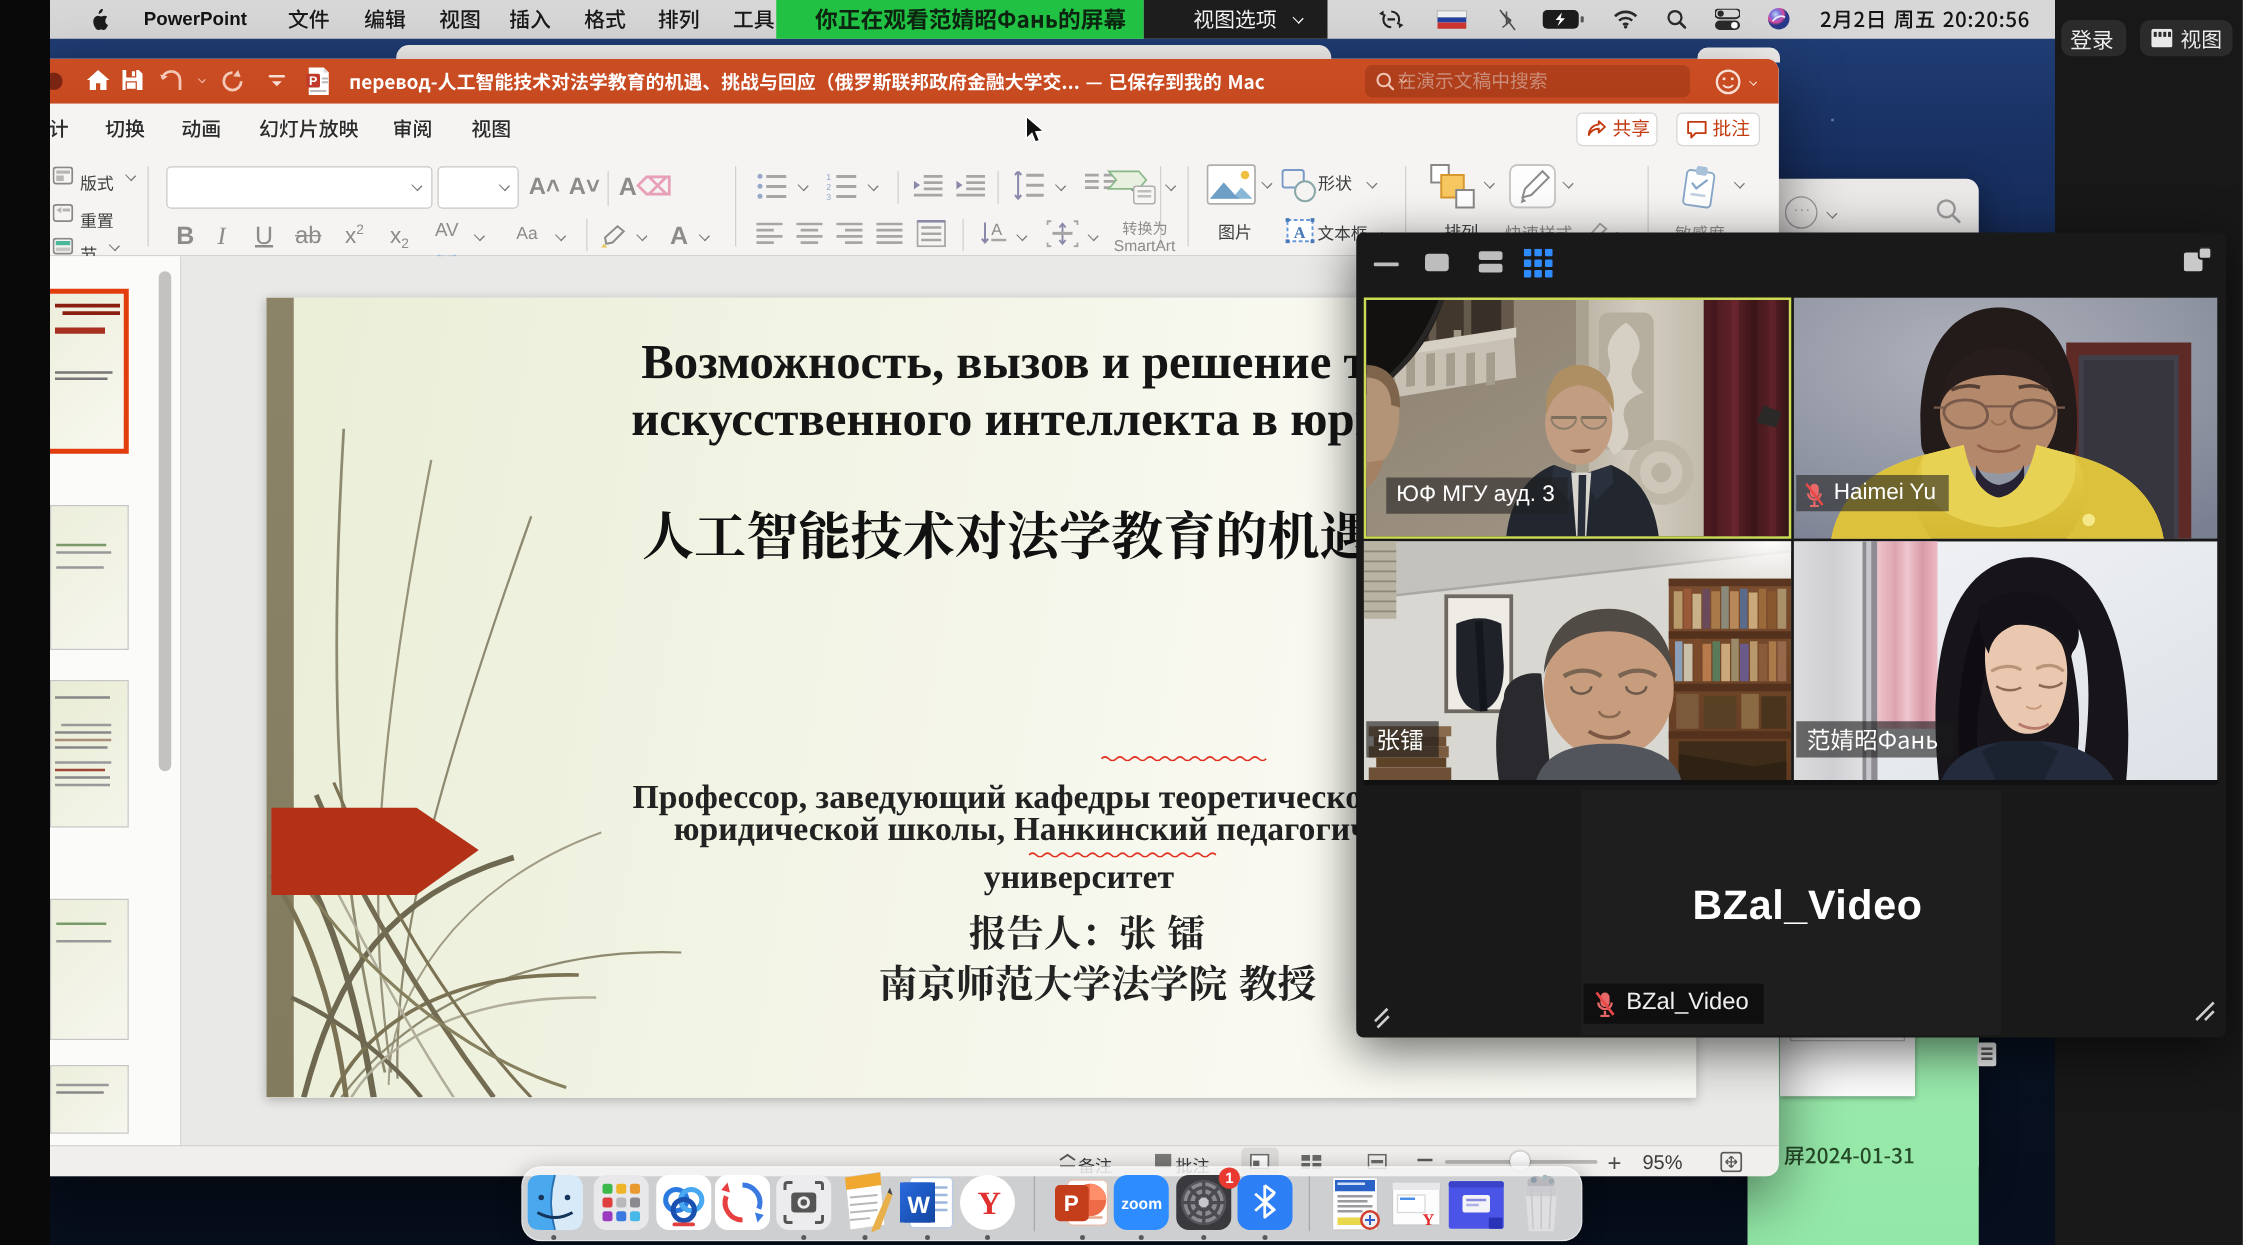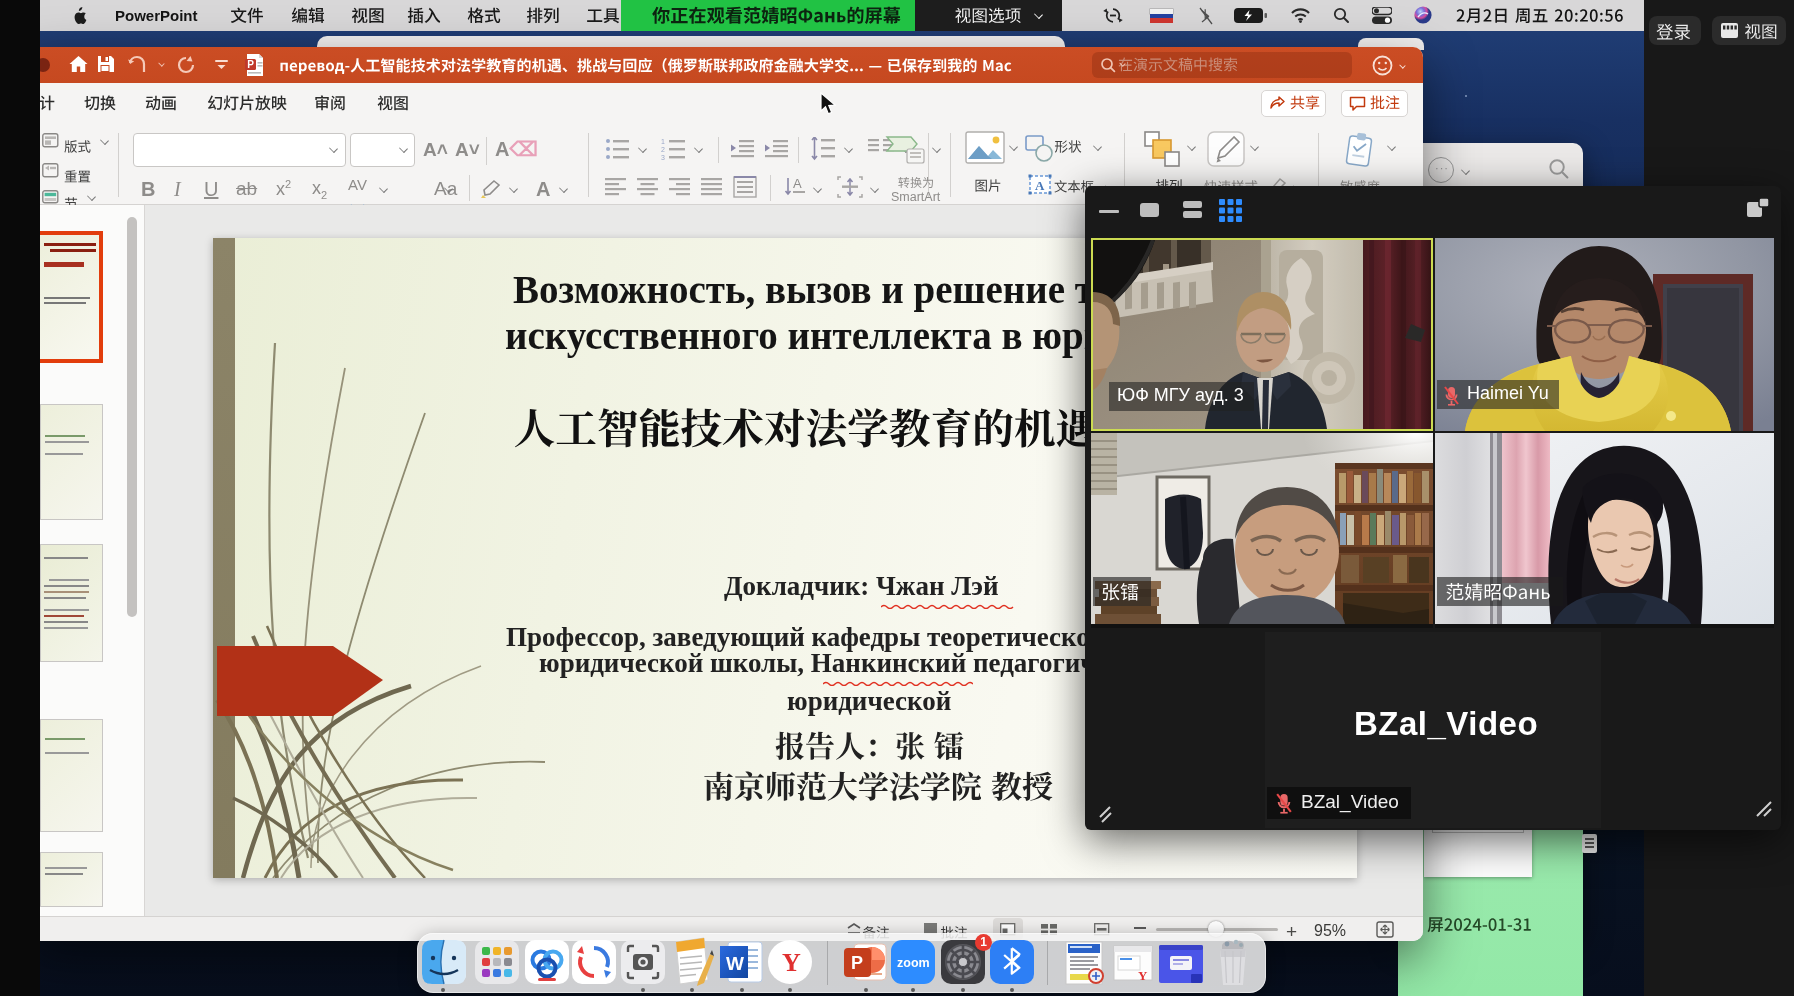--- a/index.html
+++ b/index.html
@@ -291,21 +291,21 @@
   <div class="gicon" style="left:467px;top:90px;font-size:20px;font-weight:bold">A<span style="color:#e8a0b8">⌫</span></div>
 
   <div class="gicon" style="left:113px;top:131px;font-size:20px;font-weight:bold">B</div>
   <div class="gicon" style="left:146px;top:131px;font-size:20px;font-style:italic;font-family:'Liberation Serif',serif">I</div>
   <div class="gicon" style="left:176px;top:131px;font-size:20px;text-decoration:underline">U</div>
   <div class="gicon" style="left:208px;top:131px;font-size:19px;text-decoration:line-through">ab</div>
   <div class="gicon" style="left:248px;top:131px;font-size:18px">x<sup style="font-size:11px">2</sup></div>
   <div class="gicon" style="left:284px;top:131px;font-size:18px">x<sub style="font-size:11px">2</sub></div>
   <div class="gicon" style="left:320px;top:129px;font-size:15px">AV<br><span style="color:#7aa8d8;font-size:10px;letter-spacing:-1px">←→</span></div>
   <div class="chev" style="left:352px;top:138px"></div>
-  <div class="gicon" style="left:406px;top:131px;font-size:19px">Aa</div>
+  <div class="gicon" style="left:385px;top:131px;font-size:14px">Aa</div>
   <div class="chev" style="left:417px;top:138px"></div>
   <div class="vsep" style="left:441px;top:128px;height:26px"></div>
   <svg class="abs" style="left:452px;top:132px" width="22" height="20" viewBox="0 0 22 20">
         <path d="M14 2l5 4-9 9-5 1-1-5z" fill="none" stroke="#8e8c8a" stroke-width="1.6"></path>
         <path d="M3 16l3 3H1z" fill="#e8c858"></path>
       </svg>
   <div class="chev" style="left:482px;top:138px"></div>
   <div class="gicon" style="left:508px;top:131px;font-size:20px;font-weight:bold">A</div>
   <div class="chev" style="left:532px;top:138px"></div>
   <div class="vsep" style="left:560px;top:86px;height:64px"></div>
@@ -560,30 +560,29 @@
         <path d="M16 448 C 60 520, 140 600, 240 632" stroke="#87805f" stroke-width="2.5"></path>
       </g>
     </svg>
 
     <svg class="abs" style="left:4px;top:408px" width="166" height="70" viewBox="0 0 166 70">
           <path d="M0 0h116l50 34-50 36H0z" fill="#b23117"></path>
         </svg>
 
     <div class="abs" style="left:300px;top:29px;font-family:'Liberation Serif',serif;font-weight:700;font-size:39px;color:#151515;white-space:nowrap">Возможность, вызов и решение технологий</div>
     <div class="abs" style="left:292px;top:75px;font-family:'Liberation Serif',serif;font-weight:700;font-size:39px;color:#151515;white-space:nowrap">искусственного интеллекта в юридическом</div>
-    <div class="abs" style="left:511px;top:333px;font-family:'Liberation Serif',serif;font-weight:700;font-size:27px;color:#222;white-space:nowrap">Докладчик: Чжан Лэй</div>
     <svg class="abs" style="left:668px;top:366px" width="135" height="5" viewBox="0 0 135 5">
           <path d="M0 3 q3 -3 6 0 t6 0 t6 0 t6 0 t6 0 t6 0 t6 0 t6 0 t6 0 t6 0 t6 0 t6 0 t6 0 t6 0 t6 0 t6 0 t6 0 t6 0 t6 0 t6 0 t6 0 t6 0" stroke="#e03020" stroke-width="1.4" fill="none"></path>
         </svg>
     <div class="abs" style="left:293px;top:384px;font-family:'Liberation Serif',serif;font-weight:700;font-size:27px;color:#222;white-space:nowrap">Профессор, заведующий кафедры теоретической</div>
     <div class="abs" style="left:326px;top:410px;font-family:'Liberation Serif',serif;font-weight:700;font-size:27px;color:#222;white-space:nowrap">юридической школы, Нанкинский педагогический</div>
     <svg class="abs" style="left:610px;top:443px" width="150" height="5" viewBox="0 0 150 5">
           <path d="M0 3 q3 -3 6 0 t6 0 t6 0 t6 0 t6 0 t6 0 t6 0 t6 0 t6 0 t6 0 t6 0 t6 0 t6 0 t6 0 t6 0 t6 0 t6 0 t6 0 t6 0 t6 0 t6 0 t6 0 t6 0 t6 0 t6 0" stroke="#e03020" stroke-width="1.4" fill="none"></path>
         </svg>
-    <div class="abs" style="left:574px;top:448px;font-family:'Liberation Serif',serif;font-weight:700;font-size:27px;color:#222;white-space:nowrap">юридической</div>
+    <div class="abs" style="left:574px;top:448px;font-family:'Liberation Serif',serif;font-weight:700;font-size:27px;color:#222;white-space:nowrap">университет</div>
     <svg style="position:absolute;left:298.0px;top:164.0px;overflow:visible" width="714" height="55" viewBox="0 -42.0 714.0 55.4">
           <path transform="scale(0.042000)" d="M518 -789C544 -793 552 -802 554 -817L390 -833C389 -515 399 -193 33 74L44 88C418 -91 491 -347 510 -602C535 -284 610 -49 861 83C875 18 913 -23 974 -34L975 -46C633 -172 539 -405 518 -789ZM1032 -21 1040 8H1942C1958 8 1968 3 1971 -8C1922 -51 1840 -114 1840 -114L1768 -21H1562V-663H1881C1896 -663 1907 -668 1910 -679C1861 -722 1780 -784 1780 -784L1708 -692H1098L1106 -663H1434V-21ZM2157 -850C2144 -757 2115 -667 2079 -607L2092 -597C2135 -622 2175 -658 2208 -703H2247C2246 -662 2245 -624 2241 -588H2040L2048 -560H2237C2221 -462 2175 -382 2038 -315L2047 -301C2199 -347 2276 -408 2316 -484C2359 -449 2406 -400 2427 -356C2526 -311 2572 -493 2328 -511C2334 -527 2339 -543 2343 -560H2521C2535 -560 2545 -565 2548 -576C2510 -612 2446 -662 2446 -662L2389 -588H2348C2354 -624 2357 -662 2359 -703H2506C2520 -703 2531 -708 2533 -719C2495 -755 2430 -805 2430 -805L2374 -731H2228C2239 -749 2250 -768 2260 -788C2282 -788 2294 -797 2298 -809ZM2686 -134V-7H2332V-134ZM2686 -163H2332V-282H2686ZM2556 -738V-359H2572C2619 -359 2667 -384 2667 -394V-445H2811V-379H2830C2867 -379 2922 -399 2923 -406V-690C2944 -694 2958 -703 2964 -711L2854 -795L2801 -738H2671L2556 -784ZM2811 -473H2667V-709H2811ZM2217 -310V88H2234C2282 88 2332 62 2332 50V22H2686V83H2706C2744 83 2802 62 2803 54V-263C2823 -267 2836 -276 2842 -284L2729 -369L2676 -310H2340L2217 -359ZM3340 -741 3331 -734C3355 -706 3378 -670 3395 -631C3290 -629 3188 -627 3115 -627C3190 -669 3276 -731 3328 -783C3348 -782 3359 -790 3363 -800L3212 -855C3189 -794 3112 -677 3054 -640C3044 -635 3024 -630 3024 -630L3074 -509C3082 -512 3089 -518 3095 -526C3223 -556 3333 -587 3404 -608C3411 -587 3416 -566 3418 -546C3519 -465 3618 -673 3340 -741ZM3703 -363 3555 -376V-32C3555 46 3576 68 3675 68H3767C3921 68 3966 48 3966 0C3966 -21 3958 -34 3928 -47L3924 -161H3913C3896 -109 3880 -66 3870 -51C3864 -43 3857 -40 3846 -39C3834 -38 3808 -38 3780 -38H3703C3676 -38 3671 -43 3671 -58V-170C3756 -191 3841 -221 3897 -246C3928 -238 3947 -240 3956 -251L3831 -343C3797 -302 3733 -244 3671 -200V-338C3692 -341 3702 -351 3703 -363ZM3698 -822 3551 -834V-501C3551 -425 3570 -404 3667 -404H3758C3907 -404 3952 -424 3952 -471C3952 -492 3944 -505 3914 -517L3910 -621H3899C3883 -573 3868 -534 3858 -520C3852 -512 3844 -510 3834 -510C3822 -509 3797 -509 3770 -509H3697C3670 -509 3666 -513 3666 -527V-632C3747 -650 3832 -676 3887 -696C3917 -687 3936 -689 3946 -700L3829 -791C3795 -753 3727 -698 3666 -658V-796C3687 -800 3696 -809 3698 -822ZM3202 51V-174H3349V-59C3349 -47 3346 -42 3332 -42C3313 -42 3249 -46 3249 -46V-32C3285 -26 3302 -13 3313 5C3323 22 3327 49 3328 86C3448 75 3463 30 3463 -47V-423C3484 -426 3498 -435 3504 -443L3391 -529L3339 -470H3207L3095 -517V88H3111C3158 88 3202 63 3202 51ZM3349 -441V-341H3202V-441ZM3349 -203H3202V-312H3349ZM4396 -456 4405 -428H4467C4494 -309 4536 -214 4592 -137C4511 -49 4407 24 4278 75L4285 88C4435 54 4553 -1 4646 -72C4711 -5 4789 46 4881 87C4900 31 4937 -6 4989 -15L4991 -26C4895 -51 4803 -87 4722 -139C4797 -215 4851 -305 4890 -405C4915 -407 4925 -410 4932 -422L4821 -522L4752 -456H4704V-635H4946C4960 -635 4971 -640 4974 -650C4931 -689 4860 -746 4860 -746L4796 -663H4704V-799C4731 -804 4738 -813 4740 -828L4586 -841V-663H4378L4386 -635H4586V-456ZM4757 -428C4732 -345 4694 -268 4643 -198C4574 -258 4519 -334 4486 -428ZM4019 -360 4070 -226C4082 -230 4092 -241 4095 -255L4155 -294V-52C4155 -40 4151 -36 4136 -36C4118 -36 4036 -41 4036 -41V-27C4078 -19 4097 -8 4109 9C4122 27 4126 54 4128 89C4250 78 4266 35 4266 -44V-370C4319 -408 4361 -440 4394 -466L4390 -476L4266 -435V-585H4388C4402 -585 4411 -590 4414 -601C4382 -637 4324 -692 4324 -692L4274 -613H4266V-807C4291 -811 4301 -821 4303 -836L4155 -850V-613H4031L4039 -585H4155V-399C4096 -381 4047 -367 4019 -360ZM5625 -820 5617 -813C5657 -782 5701 -726 5714 -675C5821 -609 5903 -815 5625 -820ZM5849 -690 5778 -595H5557V-806C5584 -810 5591 -819 5594 -833L5438 -849V-595H5044L5052 -567H5373C5318 -354 5192 -126 5017 19L5027 29C5212 -70 5349 -209 5438 -374V89H5460C5505 89 5557 59 5557 47V-567H5559C5603 -287 5703 -113 5860 15C5883 -41 5926 -76 5978 -80L5982 -92C5805 -180 5639 -329 5576 -567H5948C5962 -567 5973 -572 5976 -583C5929 -626 5849 -690 5849 -690ZM6476 -479 6468 -472C6519 -410 6542 -320 6553 -261C6638 -164 6769 -385 6476 -479ZM6879 -685 6824 -598V-801C6848 -805 6858 -814 6860 -829L6707 -844V-598H6451L6459 -569H6707V-64C6707 -51 6701 -45 6682 -45C6656 -45 6525 -52 6525 -52V-39C6585 -29 6611 -16 6631 3C6650 21 6657 49 6661 88C6805 74 6824 27 6824 -55V-569H6950C6964 -569 6974 -574 6976 -585C6943 -624 6879 -685 6879 -685ZM6103 -595 6090 -587C6154 -517 6210 -426 6254 -336C6200 -196 6125 -65 6024 35L6035 45C6152 -29 6238 -122 6303 -226C6320 -183 6332 -143 6341 -110C6391 23 6517 -58 6448 -211C6427 -256 6399 -301 6366 -345C6412 -450 6442 -561 6461 -668C6485 -671 6495 -674 6502 -685L6395 -781L6335 -717H6046L6055 -688H6343C6331 -605 6313 -519 6288 -436C6235 -490 6174 -543 6103 -595ZM7097 -212C7086 -212 7051 -212 7051 -212V-193C7073 -191 7090 -187 7104 -177C7128 -161 7133 -67 7115 38C7122 76 7146 90 7169 90C7218 90 7251 56 7252 6C7255 -83 7214 -119 7213 -173C7212 -200 7220 -237 7229 -272C7243 -330 7318 -575 7361 -708L7345 -712C7149 -273 7149 -273 7127 -234C7116 -213 7112 -212 7097 -212ZM7038 -609 7030 -603C7065 -569 7106 -512 7119 -462C7222 -396 7304 -594 7038 -609ZM7121 -836 7113 -829C7148 -792 7191 -732 7205 -677C7312 -607 7401 -812 7121 -836ZM7820 -721 7756 -639H7676V-806C7703 -810 7711 -820 7713 -834L7558 -847V-639H7362L7370 -610H7558V-396H7293L7301 -368H7543C7509 -276 7415 -129 7349 -81C7338 -73 7313 -67 7313 -67L7370 71C7379 67 7388 60 7396 49C7568 8 7710 -31 7808 -60C7825 -21 7839 19 7846 57C7972 155 8068 -108 7712 -246L7702 -241C7734 -197 7768 -143 7795 -87C7647 -77 7507 -70 7411 -66C7506 -126 7615 -220 7675 -292C7694 -291 7706 -298 7710 -308L7579 -368H7957C7972 -368 7983 -373 7985 -384C7940 -425 7865 -484 7865 -484L7798 -396H7676V-610H7907C7921 -610 7932 -615 7935 -626C7892 -665 7820 -721 7820 -721ZM8192 -837 8183 -831C8219 -786 8257 -717 8264 -656C8368 -576 8468 -783 8192 -837ZM8420 -850 8411 -845C8437 -798 8462 -731 8462 -670C8560 -578 8684 -774 8420 -850ZM8707 -849C8685 -785 8646 -694 8610 -629H8181C8176 -653 8167 -680 8154 -708L8140 -707C8149 -638 8114 -575 8076 -552C8045 -536 8024 -508 8036 -473C8050 -437 8095 -429 8130 -451C8166 -473 8194 -525 8186 -600H8799C8789 -565 8773 -522 8760 -491L8693 -555L8625 -491H8209L8218 -463H8617C8591 -429 8556 -388 8525 -356L8439 -364V-259H8041L8049 -231H8439V-61C8439 -47 8433 -41 8416 -41C8390 -41 8240 -51 8240 -51V-38C8306 -27 8334 -14 8356 5C8377 24 8384 52 8389 90C8542 77 8563 29 8563 -54V-231H8939C8954 -231 8965 -236 8968 -246C8923 -288 8846 -347 8846 -347L8779 -259H8563V-324C8585 -328 8595 -335 8597 -350L8575 -352C8640 -378 8714 -411 8763 -437C8785 -439 8795 -441 8803 -450L8771 -480C8826 -504 8896 -543 8938 -574C8959 -575 8970 -577 8977 -587L8863 -695L8797 -629H8646C8711 -674 8777 -733 8820 -777C8843 -774 8855 -782 8860 -793ZM9621 -846C9611 -746 9592 -645 9566 -552C9535 -581 9490 -618 9490 -618L9443 -555H9411C9467 -624 9512 -694 9547 -760C9572 -756 9582 -761 9588 -772L9457 -835C9444 -801 9429 -765 9410 -729L9355 -777L9307 -713H9304V-807C9331 -811 9339 -821 9341 -835L9194 -847V-713H9067L9075 -685H9194V-555H9027L9035 -527H9288C9262 -491 9234 -457 9204 -423H9073L9082 -394H9178C9129 -342 9075 -295 9018 -254L9027 -244C9112 -285 9188 -337 9255 -394H9356C9343 -372 9327 -345 9310 -323L9251 -328V-235C9159 -223 9083 -214 9039 -210L9088 -89C9099 -92 9109 -101 9115 -113L9251 -156V-49C9251 -37 9247 -32 9232 -32C9212 -32 9108 -39 9108 -39V-25C9157 -17 9178 -5 9194 12C9209 28 9214 54 9217 89C9345 77 9362 35 9362 -43V-192C9439 -219 9502 -242 9553 -261L9551 -275L9362 -249V-291C9383 -294 9393 -301 9395 -315L9361 -318C9401 -338 9441 -361 9473 -381C9493 -383 9504 -385 9512 -393L9414 -478L9360 -423H9287C9324 -456 9357 -491 9388 -527H9549L9560 -528C9537 -450 9510 -379 9481 -320L9494 -312C9539 -354 9579 -404 9614 -461C9627 -372 9645 -289 9672 -215C9607 -99 9507 -1 9357 77L9363 87C9519 39 9632 -31 9713 -119C9754 -38 9810 30 9884 82C9899 29 9931 -2 9986 -13L9989 -23C9900 -65 9828 -122 9771 -192C9848 -306 9886 -442 9904 -595H9955C9969 -595 9979 -600 9982 -611C9941 -649 9871 -705 9871 -705L9808 -624H9693C9712 -674 9729 -727 9743 -784C9767 -785 9778 -794 9782 -807ZM9388 -685C9364 -642 9338 -598 9308 -555H9304V-685ZM9708 -289C9675 -350 9650 -418 9632 -494C9650 -525 9666 -559 9681 -595H9775C9767 -485 9747 -382 9708 -289ZM10337 51V-122H10661V-46C10661 -33 10657 -26 10640 -26C10616 -26 10515 -34 10515 -34V-20C10566 -12 10587 0 10603 15C10618 31 10623 56 10626 89C10760 78 10779 36 10779 -36V-364C10800 -368 10813 -376 10819 -384L10704 -472L10651 -412H10345L10228 -458C10432 -485 10604 -514 10722 -535C10746 -506 10767 -476 10780 -447C10900 -390 10951 -623 10606 -661L10598 -653C10631 -628 10669 -595 10702 -559C10538 -555 10382 -552 10276 -551C10360 -572 10449 -603 10506 -633C10531 -630 10544 -638 10549 -649L10431 -690H10929C10943 -690 10953 -695 10956 -706C10914 -744 10843 -796 10843 -796L10782 -718H10537C10593 -746 10596 -852 10405 -856L10397 -850C10426 -821 10456 -771 10461 -727L10477 -718H10050L10058 -690H10392C10348 -648 10252 -581 10178 -563C10167 -559 10145 -556 10145 -556L10194 -432C10204 -436 10214 -444 10221 -458L10222 90H10239C10288 90 10337 63 10337 51ZM10661 -150H10337V-255H10661ZM10661 -283H10337V-383H10661ZM11532 -456 11523 -450C11564 -395 11603 -314 11608 -243C11714 -154 11823 -371 11532 -456ZM11375 -807 11212 -846C11208 -790 11199 -710 11191 -657H11185L11074 -704V52H11092C11140 52 11181 26 11181 13V-60H11333V18H11351C11390 18 11443 -6 11444 -14V-610C11464 -615 11478 -622 11485 -631L11377 -716L11323 -657H11236C11268 -696 11308 -747 11334 -783C11357 -783 11370 -790 11375 -807ZM11333 -628V-380H11181V-628ZM11181 -351H11333V-88H11181ZM11739 -801 11582 -847C11556 -694 11501 -532 11447 -428L11459 -420C11523 -475 11580 -546 11629 -631H11814C11807 -291 11797 -92 11760 -58C11750 -48 11741 -45 11723 -45C11698 -45 11628 -50 11581 -54L11580 -40C11628 -30 11667 -14 11685 4C11702 21 11707 49 11707 87C11773 87 11817 71 11852 34C11907 -26 11921 -209 11928 -612C11952 -615 11964 -622 11972 -631L11866 -725L11803 -660H11645C11665 -698 11683 -738 11700 -781C11723 -780 11735 -789 11739 -801ZM12480 -761V-411C12480 -218 12461 -49 12316 84L12326 92C12572 -29 12592 -222 12592 -412V-732H12718V-34C12718 35 12731 61 12805 61H12850C12942 61 12980 40 12980 -3C12980 -24 12972 -37 12946 -51L12942 -177H12931C12921 -131 12906 -72 12897 -57C12891 -49 12884 -47 12879 -47C12875 -47 12868 -47 12861 -47H12845C12834 -47 12832 -53 12832 -67V-718C12855 -722 12866 -728 12873 -736L12763 -828L12706 -761H12610L12480 -807ZM12180 -849V-606H12030L12038 -577H12165C12140 -427 12096 -271 12024 -157L12036 -146C12093 -197 12141 -255 12180 -318V90H12203C12245 90 12292 67 12292 56V-479C12317 -437 12340 -381 12341 -332C12429 -253 12535 -426 12292 -500V-577H12434C12448 -577 12458 -582 12461 -593C12427 -630 12365 -686 12365 -686L12311 -606H12292V-806C12319 -810 12327 -820 12329 -835ZM13084 -828 13074 -823C13115 -765 13163 -681 13177 -610C13282 -532 13370 -742 13084 -828ZM13716 -354 13704 -349C13713 -332 13722 -310 13728 -286L13679 -284V-385H13815V-174C13815 -162 13811 -156 13795 -156C13773 -156 13683 -162 13683 -162V-148C13729 -142 13749 -132 13763 -119C13777 -106 13781 -86 13783 -59C13901 -69 13918 -105 13918 -166V-367C13939 -371 13953 -379 13959 -387L13852 -467L13805 -413H13679V-506H13772V-463H13789C13825 -463 13876 -486 13877 -493V-740C13897 -744 13912 -753 13918 -761L13812 -841L13762 -786H13496L13387 -830V-451H13402C13446 -451 13491 -475 13491 -484V-506H13578V-413H13455L13342 -459V-72C13310 -85 13283 -104 13258 -127V-442C13286 -446 13301 -454 13309 -463L13189 -560L13132 -486H13031L13037 -457H13148V-109C13108 -83 13059 -49 13023 -28L13100 87C13108 81 13112 73 13109 64C13139 9 13186 -61 13206 -95C13217 -112 13227 -114 13241 -95C13326 23 13416 70 13622 70C13716 70 13827 70 13901 70C13906 24 13932 -15 13977 -25V-37C13864 -31 13769 -30 13658 -30C13518 -30 13423 -39 13350 -68H13358C13401 -68 13449 -93 13449 -103V-385H13578V-281L13453 -278L13497 -169C13509 -171 13519 -178 13525 -191C13616 -220 13684 -244 13733 -263C13736 -245 13737 -228 13736 -211C13793 -151 13878 -270 13716 -354ZM13491 -534V-632H13578V-534ZM13491 -661V-758H13578V-661ZM13772 -758V-661H13679V-758ZM13772 -534H13679V-632H13772ZM14243 80C14282 80 14307 54 14307 14C14307 -7 14303 -29 14286 -53C14249 -109 14176 -155 14042 -179L14033 -166C14123 -94 14151 -21 14178 35C14193 67 14214 80 14243 80ZM15310 -682 15267 -614V-807C15292 -810 15302 -820 15304 -835L15159 -849V-614H15031L15039 -586H15159V-396C15099 -378 15050 -365 15022 -358L15065 -227C15077 -231 15087 -243 15090 -256L15159 -299V-62C15159 -50 15154 -45 15139 -45C15120 -45 15038 -51 15038 -51V-36C15079 -28 15099 -17 15111 3C15124 22 15129 50 15131 88C15252 77 15267 30 15267 -51V-370C15314 -402 15353 -430 15383 -452L15380 -464L15267 -429V-586H15361C15374 -586 15384 -591 15386 -602C15359 -634 15310 -682 15310 -682ZM15800 -830 15661 -845V-36C15661 33 15681 58 15760 58H15821C15937 58 15976 39 15976 -3C15976 -23 15966 -35 15940 -48L15936 -161H15925C15914 -117 15900 -65 15890 -52C15884 -45 15877 -44 15870 -43C15862 -42 15847 -42 15830 -42H15790C15769 -42 15764 -49 15764 -67V-386C15795 -337 15825 -277 15834 -224C15928 -148 16015 -332 15764 -427V-469C15824 -516 15888 -576 15921 -612C15941 -606 15955 -613 15960 -621L15841 -700C15827 -659 15795 -584 15764 -520V-801C15789 -805 15798 -816 15800 -830ZM15635 -832 15499 -845V-538C15493 -582 15458 -637 15376 -686L15364 -682C15389 -626 15415 -545 15414 -479C15451 -441 15492 -462 15499 -508V-384C15421 -341 15345 -303 15312 -289L15383 -172C15394 -178 15401 -191 15402 -204C15441 -255 15474 -301 15499 -338C15497 -144 15432 -16 15260 78L15268 90C15513 9 15597 -132 15599 -347V-803C15625 -807 15632 -818 15635 -832ZM16705 -802 16696 -796C16725 -755 16760 -694 16768 -639C16789 -623 16809 -619 16826 -624L16778 -548L16670 -536C16662 -621 16660 -711 16662 -801C16688 -805 16697 -817 16698 -830L16540 -846C16540 -733 16544 -625 16555 -523L16414 -508L16425 -481L16558 -495C16573 -374 16600 -263 16647 -166C16586 -76 16508 7 16414 71L16423 82C16529 38 16617 -22 16690 -91C16718 -49 16751 -10 16790 25C16835 67 16919 110 16967 65C16984 48 16979 16 16942 -45L16966 -215L16956 -217C16938 -174 16909 -120 16893 -94C16883 -76 16875 -76 16860 -90C16826 -117 16798 -148 16775 -184C16832 -257 16876 -334 16909 -408C16935 -406 16944 -414 16949 -424L16795 -484C16778 -423 16753 -357 16721 -293C16697 -358 16682 -431 16673 -508L16926 -535C16940 -537 16950 -544 16951 -555C16913 -582 16855 -617 16837 -627C16892 -652 16897 -765 16705 -802ZM16374 -836 16225 -849V-386H16207L16082 -433V52H16102C16160 52 16194 26 16194 19V-48H16365V10H16384C16422 10 16475 -15 16477 -24V-343C16494 -347 16505 -354 16511 -361L16407 -440L16355 -386H16337V-591H16505C16519 -591 16529 -596 16531 -607C16498 -645 16437 -703 16437 -703L16384 -619H16337V-808C16364 -812 16372 -821 16374 -836ZM16194 -76V-357H16365V-76Z" fill="#111"></path>
         </svg>
         <svg style="position:absolute;left:562.0px;top:489.0px;overflow:visible" width="189" height="40" viewBox="0 -30.0 189.0 39.6">
           <path transform="scale(0.030000)" d="M402 -835V90H423C481 90 515 64 515 56V-410H554C577 -278 616 -175 671 -92C629 -25 573 34 502 81L510 94C594 60 661 16 714 -35C756 13 804 54 860 89C878 35 915 1 962 -6L965 -17C900 -42 838 -74 783 -114C842 -197 878 -293 900 -393C923 -396 932 -399 938 -409L834 -499L775 -438H515V-756H766C760 -669 753 -616 739 -605C732 -599 725 -598 710 -598C691 -598 625 -602 586 -605V-592C625 -584 659 -574 677 -559C692 -544 696 -527 696 -500C750 -500 786 -505 814 -524C853 -551 867 -614 874 -740C893 -743 905 -748 912 -756L812 -836L757 -784H529ZM317 -690 269 -614H265V-807C289 -810 299 -820 302 -835L156 -849V-614H28L36 -586H156V-395C97 -378 48 -365 21 -358L64 -227C76 -232 86 -243 89 -256L156 -297V-62C156 -50 152 -45 136 -45C118 -45 35 -51 35 -51V-36C76 -28 96 -17 109 3C122 22 126 51 128 89C249 77 265 30 265 -51V-368C315 -402 356 -431 388 -454L385 -466L265 -428V-586H374C388 -586 398 -591 401 -602C371 -637 317 -690 317 -690ZM714 -173C651 -235 601 -312 572 -410H782C769 -327 748 -246 714 -173ZM1694 -265V-24H1301V-265ZM1186 -293V89H1202C1250 89 1301 63 1301 52V5H1694V80H1714C1752 80 1811 59 1812 52V-244C1834 -248 1848 -258 1855 -266L1739 -354L1683 -293H1309L1186 -342ZM1215 -841C1198 -717 1156 -572 1101 -484L1113 -475C1173 -517 1223 -574 1264 -637H1439V-448H1036L1044 -419H1938C1953 -419 1963 -424 1966 -435C1921 -477 1845 -537 1845 -537L1777 -448H1561V-637H1862C1877 -637 1888 -642 1890 -653C1844 -695 1767 -754 1767 -754L1698 -666H1561V-808C1588 -812 1596 -822 1598 -836L1439 -850V-666H1281C1303 -703 1321 -740 1335 -777C1358 -777 1370 -787 1373 -799ZM2518 -789C2544 -793 2552 -802 2554 -817L2390 -833C2389 -515 2399 -193 2033 74L2044 88C2418 -91 2491 -347 2510 -602C2535 -284 2610 -49 2861 83C2875 18 2913 -23 2974 -34L2975 -46C2633 -172 2539 -405 2518 -789ZM3268 -26C3318 -26 3357 -65 3357 -112C3357 -161 3318 -201 3268 -201C3217 -201 3179 -161 3179 -112C3179 -65 3217 -26 3268 -26ZM3268 -412C3318 -412 3357 -451 3357 -499C3357 -547 3318 -587 3268 -587C3217 -587 3179 -547 3179 -499C3179 -451 3217 -412 3268 -412ZM4208 -552 4091 -602C4090 -539 4082 -421 4073 -351C4060 -345 4048 -337 4040 -329L4136 -272L4172 -315H4287C4279 -151 4266 -53 4243 -34C4235 -26 4227 -24 4211 -24C4190 -24 4124 -29 4083 -32V-18C4123 -10 4158 2 4175 18C4191 34 4195 59 4195 89C4250 89 4287 78 4317 54C4364 16 4383 -89 4391 -299C4412 -301 4424 -307 4431 -316L4332 -398L4277 -344H4169C4175 -397 4181 -470 4184 -523H4277V-479H4295C4328 -479 4380 -498 4381 -504V-731C4403 -735 4418 -744 4424 -752L4317 -834L4266 -778H4048L4057 -750H4277V-552ZM4628 -825 4479 -843V-429H4351L4359 -400H4479V-97C4479 -72 4473 -63 4431 -36L4523 90C4531 84 4540 75 4546 61C4624 -8 4688 -72 4719 -107L4715 -117L4591 -73V-400H4658C4687 -171 4752 -31 4874 75C4893 22 4930 -12 4975 -18L4978 -29C4841 -98 4722 -212 4675 -400H4930C4944 -400 4955 -405 4958 -416C4915 -456 4842 -514 4842 -514L4778 -429H4591V-487C4700 -540 4804 -612 4871 -673C4895 -668 4904 -674 4910 -683L4770 -771C4734 -702 4663 -601 4591 -523V-802C4617 -806 4626 -814 4628 -825ZM6189 -454H6037V-426H6189ZM5873 -454H5725V-426H5873ZM6140 -850 6083 -778H5713L5721 -749H5901V-652H5754C5749 -667 5743 -683 5734 -698H5720C5720 -660 5700 -625 5681 -612C5616 -567 5668 -495 5724 -529C5734 -534 5741 -541 5747 -549V-522H5875V-551H5748C5761 -570 5765 -595 5761 -623H5901V-353H5921C5976 -353 6009 -380 6009 -387V-623H6152L6143 -551H6040V-522H6172V-548C6197 -565 6228 -589 6247 -606C6267 -607 6277 -608 6285 -616L6196 -702L6145 -652H6009V-749H6216C6230 -749 6241 -754 6243 -765C6204 -800 6140 -850 6140 -850ZM6007 -325H5815L5703 -371V90H5719C5763 90 5809 66 5809 55V21H6099V85H6115C6150 85 6201 64 6202 57V-279C6223 -283 6238 -291 6244 -299L6138 -380L6089 -325ZM6099 -296V-170H6007V-296ZM6099 -8H6007V-141H6099ZM5907 -296V-170H5809V-296ZM5809 -8V-141H5907V-8ZM5523 -789C5548 -791 5557 -800 5560 -813L5411 -852C5400 -749 5358 -562 5313 -462L5324 -456C5342 -475 5360 -496 5377 -518L5381 -503H5444V-348H5327L5335 -320H5444V-86C5444 -66 5437 -57 5398 -26L5503 71C5510 64 5518 52 5522 36C5596 -50 5656 -134 5684 -176L5678 -185L5549 -106V-320H5665C5679 -320 5689 -325 5691 -336C5659 -370 5604 -418 5604 -418L5556 -348H5549V-503H5643C5657 -503 5667 -508 5669 -519C5637 -553 5580 -602 5580 -602L5531 -531H5386C5420 -577 5451 -629 5476 -680H5660C5674 -680 5684 -685 5687 -696C5651 -729 5597 -769 5597 -769L5547 -708H5490C5503 -736 5514 -764 5523 -789Z" fill="#222"></path>
         </svg>
         <svg style="position:absolute;left:490.0px;top:529.0px;overflow:visible" width="350" height="41" viewBox="0 -31.0 350.3 40.9">
           <path transform="scale(0.031000)" d="M325 -498 316 -493C340 -458 364 -402 364 -354C450 -280 553 -448 325 -498ZM596 -838 441 -851V-704H40L49 -676H441V-544H250L121 -596V90H140C190 90 241 62 241 48V-515H773V-56C773 -43 768 -35 751 -35C725 -35 622 -43 621 -43V-28C673 -21 695 -7 712 11C728 28 733 55 737 92C874 80 893 34 893 -44V-496C914 -500 927 -509 934 -516L818 -605L763 -544H560V-676H934C949 -676 961 -681 964 -692C915 -733 836 -791 836 -791L767 -704H560V-810C587 -814 594 -824 596 -838ZM656 -388 607 -330H550C591 -367 633 -414 661 -448C683 -447 695 -455 699 -466L566 -504C556 -453 538 -382 522 -330H284L292 -302H441V-181H262L270 -153H441V59H461C520 59 554 39 555 34V-153H727C741 -153 751 -158 754 -169C716 -202 655 -248 655 -248L601 -181H555V-302H720C734 -302 744 -307 746 -318C711 -348 656 -388 656 -388ZM1394 -164 1256 -245C1214 -159 1122 -38 1026 37L1034 47C1164 1 1284 -80 1355 -153C1379 -149 1388 -155 1394 -164ZM1637 -222 1628 -215C1695 -153 1781 -58 1818 23C1943 90 2008 -153 1637 -222ZM1842 -784 1773 -695H1555C1617 -729 1607 -863 1377 -855L1370 -849C1414 -814 1464 -753 1481 -698L1488 -695H1039L1047 -667H1939C1954 -667 1964 -672 1967 -683C1920 -724 1842 -784 1842 -784ZM1565 -338H1326V-527H1675V-338ZM1326 -287V-309H1442V-55C1442 -44 1437 -37 1420 -37C1398 -37 1292 -44 1292 -44V-32C1345 -23 1368 -10 1383 7C1399 24 1404 52 1406 89C1545 79 1565 28 1565 -52V-309H1675V-259H1697C1738 -259 1798 -283 1799 -291V-507C1820 -511 1834 -520 1840 -528L1722 -617L1665 -556H1334L1204 -606V-250H1222C1272 -250 1326 -276 1326 -287ZM2205 -708 2071 -721V-143H2090C2128 -143 2171 -163 2171 -172V-682C2195 -686 2202 -695 2205 -708ZM2375 -831 2234 -845V-410C2234 -215 2203 -48 2079 80L2089 89C2283 -19 2338 -201 2340 -410V-803C2365 -807 2373 -817 2375 -831ZM2416 -619V-44H2434C2488 -44 2521 -69 2521 -76V-545H2609V89H2629C2685 89 2719 65 2719 58V-545H2809V-183C2809 -173 2806 -167 2794 -167C2781 -167 2743 -170 2743 -170V-156C2770 -150 2781 -139 2789 -124C2796 -109 2797 -83 2798 -50C2903 -60 2916 -99 2916 -173V-529C2934 -533 2948 -541 2953 -548L2847 -628L2799 -573H2719V-728H2947C2962 -728 2972 -733 2975 -744C2935 -783 2865 -839 2865 -839L2804 -757H2377L2385 -728H2609V-573H2534ZM3113 -161C3101 -161 3065 -161 3065 -161V-142C3085 -141 3100 -136 3114 -128C3138 -114 3141 -44 3126 44C3134 76 3157 90 3180 90C3233 90 3266 60 3267 17C3270 -55 3230 -82 3229 -126C3228 -148 3237 -180 3247 -208C3261 -250 3343 -433 3384 -527L3370 -532C3171 -213 3171 -213 3146 -179C3133 -161 3130 -161 3113 -161ZM3117 -599 3110 -591C3149 -563 3195 -511 3210 -464C3318 -411 3379 -616 3117 -599ZM3039 -441 3032 -434C3071 -406 3111 -354 3120 -307C3226 -245 3300 -450 3039 -441ZM3035 -720 3042 -691H3276V-578H3294C3345 -578 3390 -593 3390 -603V-691H3601V-582H3620C3673 -583 3718 -599 3718 -608V-691H3938C3952 -691 3963 -696 3965 -707C3926 -746 3857 -802 3857 -802L3796 -720H3718V-809C3744 -813 3751 -822 3752 -835L3601 -848V-720H3390V-809C3416 -813 3424 -822 3425 -835L3276 -848V-720ZM3428 -523V-46C3428 44 3463 64 3580 64H3709C3914 64 3966 44 3966 -8C3966 -30 3955 -44 3919 -57L3915 -177H3904C3885 -119 3868 -77 3855 -60C3847 -51 3837 -48 3822 -47C3803 -45 3764 -44 3720 -44H3598C3555 -44 3546 -51 3546 -73V-495H3743V-307C3743 -295 3738 -289 3723 -289C3697 -289 3607 -295 3607 -295V-281C3654 -274 3674 -260 3689 -244C3703 -226 3708 -201 3711 -165C3839 -177 3857 -221 3857 -295V-475C3877 -479 3892 -489 3898 -496L3783 -582L3733 -523H3560L3428 -573ZM4416 -845C4416 -741 4417 -641 4410 -547H4039L4047 -519H4408C4386 -291 4308 -93 4029 75L4038 90C4401 -52 4501 -256 4531 -494C4559 -293 4634 -51 4867 90C4878 22 4914 -14 4975 -26L4977 -37C4697 -150 4581 -333 4546 -519H4939C4954 -519 4965 -524 4968 -535C4918 -577 4836 -639 4836 -639L4763 -547H4537C4544 -628 4545 -713 4547 -801C4571 -805 4581 -814 4584 -830ZM5192 -837 5183 -831C5219 -786 5257 -717 5264 -656C5368 -576 5468 -783 5192 -837ZM5420 -850 5411 -845C5437 -798 5462 -731 5462 -670C5560 -578 5684 -774 5420 -850ZM5707 -849C5685 -785 5646 -694 5610 -629H5181C5176 -653 5167 -680 5154 -708L5140 -707C5149 -638 5114 -575 5076 -552C5045 -536 5024 -508 5036 -473C5050 -437 5095 -429 5130 -451C5166 -473 5194 -525 5186 -600H5799C5789 -565 5773 -522 5760 -491L5693 -555L5625 -491H5209L5218 -463H5617C5591 -429 5556 -388 5525 -356L5439 -364V-259H5041L5049 -231H5439V-61C5439 -47 5433 -41 5416 -41C5390 -41 5240 -51 5240 -51V-38C5306 -27 5334 -14 5356 5C5377 24 5384 52 5389 90C5542 77 5563 29 5563 -54V-231H5939C5954 -231 5965 -236 5968 -246C5923 -288 5846 -347 5846 -347L5779 -259H5563V-324C5585 -328 5595 -335 5597 -350L5575 -352C5640 -378 5714 -411 5763 -437C5785 -439 5795 -441 5803 -450L5771 -480C5826 -504 5896 -543 5938 -574C5959 -575 5970 -577 5977 -587L5863 -695L5797 -629H5646C5711 -674 5777 -733 5820 -777C5843 -774 5855 -782 5860 -793ZM6097 -212C6086 -212 6051 -212 6051 -212V-193C6073 -191 6090 -187 6104 -177C6128 -161 6133 -67 6115 38C6122 76 6146 90 6169 90C6218 90 6251 56 6252 6C6255 -83 6214 -119 6213 -173C6212 -200 6220 -237 6229 -272C6243 -330 6318 -575 6361 -708L6345 -712C6149 -273 6149 -273 6127 -234C6116 -213 6112 -212 6097 -212ZM6038 -609 6030 -603C6065 -569 6106 -512 6119 -462C6222 -396 6304 -594 6038 -609ZM6121 -836 6113 -829C6148 -792 6191 -732 6205 -677C6312 -607 6401 -812 6121 -836ZM6820 -721 6756 -639H6676V-806C6703 -810 6711 -820 6713 -834L6558 -847V-639H6362L6370 -610H6558V-396H6293L6301 -368H6543C6509 -276 6415 -129 6349 -81C6338 -73 6313 -67 6313 -67L6370 71C6379 67 6388 60 6396 49C6568 8 6710 -31 6808 -60C6825 -21 6839 19 6846 57C6972 155 7068 -108 6712 -246L6702 -241C6734 -197 6768 -143 6795 -87C6647 -77 6507 -70 6411 -66C6506 -126 6615 -220 6675 -292C6694 -291 6706 -298 6710 -308L6579 -368H6957C6972 -368 6983 -373 6985 -384C6940 -425 6865 -484 6865 -484L6798 -396H6676V-610H6907C6921 -610 6932 -615 6935 -626C6892 -665 6820 -721 6820 -721ZM7192 -837 7183 -831C7219 -786 7257 -717 7264 -656C7368 -576 7468 -783 7192 -837ZM7420 -850 7411 -845C7437 -798 7462 -731 7462 -670C7560 -578 7684 -774 7420 -850ZM7707 -849C7685 -785 7646 -694 7610 -629H7181C7176 -653 7167 -680 7154 -708L7140 -707C7149 -638 7114 -575 7076 -552C7045 -536 7024 -508 7036 -473C7050 -437 7095 -429 7130 -451C7166 -473 7194 -525 7186 -600H7799C7789 -565 7773 -522 7760 -491L7693 -555L7625 -491H7209L7218 -463H7617C7591 -429 7556 -388 7525 -356L7439 -364V-259H7041L7049 -231H7439V-61C7439 -47 7433 -41 7416 -41C7390 -41 7240 -51 7240 -51V-38C7306 -27 7334 -14 7356 5C7377 24 7384 52 7389 90C7542 77 7563 29 7563 -54V-231H7939C7954 -231 7965 -236 7968 -246C7923 -288 7846 -347 7846 -347L7779 -259H7563V-324C7585 -328 7595 -335 7597 -350L7575 -352C7640 -378 7714 -411 7763 -437C7785 -439 7795 -441 7803 -450L7771 -480C7826 -504 7896 -543 7938 -574C7959 -575 7970 -577 7977 -587L7863 -695L7797 -629H7646C7711 -674 7777 -733 7820 -777C7843 -774 7855 -782 7860 -793ZM8789 -604 8731 -527H8409L8417 -498H8867C8881 -498 8891 -503 8894 -514C8877 -530 8854 -550 8834 -567C8869 -585 8916 -618 8945 -641C8965 -642 8976 -644 8983 -651L8888 -742L8835 -688H8673C8735 -709 8752 -820 8564 -851L8556 -845C8581 -811 8602 -756 8600 -706C8610 -697 8620 -691 8631 -688H8446C8441 -705 8435 -724 8426 -744H8414C8409 -698 8390 -664 8363 -649C8271 -537 8483 -480 8452 -659H8840C8834 -633 8827 -601 8820 -579ZM8862 -453 8802 -372H8367L8375 -343H8474C8470 -199 8456 -56 8262 69L8272 83C8541 -23 8583 -178 8595 -343H8673V-28C8673 43 8686 65 8768 65L8828 66C8942 66 8978 43 8978 -1C8978 -22 8973 -35 8946 -48L8942 -164H8931C8917 -114 8903 -67 8894 -52C8889 -44 8884 -42 8876 -41C8868 -41 8855 -41 8841 -41H8803C8785 -41 8783 -45 8783 -58V-343H8944C8958 -343 8969 -348 8971 -359C8931 -398 8862 -453 8862 -453ZM8071 -824V90H8090C8144 90 8177 62 8177 55V-193C8197 -188 8210 -180 8217 -170C8226 -156 8230 -117 8230 -87C8336 -90 8371 -144 8371 -242C8370 -325 8328 -420 8229 -488C8277 -551 8335 -659 8368 -721C8391 -721 8404 -725 8412 -734L8306 -832L8249 -778H8190ZM8177 -749H8257C8245 -669 8221 -550 8204 -485C8253 -418 8271 -342 8271 -271C8271 -238 8264 -221 8251 -212C8245 -208 8240 -207 8230 -207H8177ZM9921 -846C9911 -746 9892 -645 9866 -552C9835 -581 9790 -618 9790 -618L9743 -555H9711C9767 -624 9812 -694 9847 -760C9872 -756 9882 -761 9888 -772L9757 -835C9744 -801 9729 -765 9710 -729L9655 -777L9607 -713H9604V-807C9631 -811 9639 -821 9641 -835L9494 -847V-713H9367L9375 -685H9494V-555H9327L9335 -527H9588C9562 -491 9534 -457 9504 -423H9373L9382 -394H9478C9429 -342 9375 -295 9318 -254L9327 -244C9412 -285 9488 -337 9555 -394H9656C9643 -372 9627 -345 9610 -323L9551 -328V-235C9459 -223 9383 -214 9339 -210L9388 -89C9399 -92 9409 -101 9415 -113L9551 -156V-49C9551 -37 9547 -32 9532 -32C9512 -32 9408 -39 9408 -39V-25C9457 -17 9478 -5 9494 12C9509 28 9514 54 9517 89C9645 77 9662 35 9662 -43V-192C9739 -219 9802 -242 9853 -261L9851 -275L9662 -249V-291C9683 -294 9693 -301 9695 -315L9661 -318C9701 -338 9741 -361 9773 -381C9793 -383 9804 -385 9812 -393L9714 -478L9660 -423H9587C9624 -456 9657 -491 9688 -527H9849L9860 -528C9837 -450 9810 -379 9781 -320L9794 -312C9839 -354 9879 -404 9914 -461C9927 -372 9945 -289 9972 -215C9907 -99 9807 -1 9657 77L9663 87C9819 39 9932 -31 10013 -119C10054 -38 10110 30 10184 82C10199 29 10231 -2 10286 -13L10289 -23C10200 -65 10128 -122 10071 -192C10148 -306 10186 -442 10204 -595H10255C10269 -595 10279 -600 10282 -611C10241 -649 10171 -705 10171 -705L10108 -624H9993C10012 -674 10029 -727 10043 -784C10067 -785 10078 -794 10082 -807ZM9688 -685C9664 -642 9638 -598 9608 -555H9604V-685ZM10008 -289C9975 -350 9950 -418 9932 -494C9950 -525 9966 -559 9981 -595H10075C10067 -485 10047 -382 10008 -289ZM11132 -851C11026 -812 10820 -760 10661 -736L10664 -720C10835 -719 11044 -732 11175 -750C11204 -738 11226 -739 11238 -748ZM10729 -695 10719 -691C10739 -653 10760 -597 10762 -549C10841 -474 10947 -629 10729 -695ZM10887 -711 10876 -706C10896 -667 10915 -609 10915 -559C10993 -482 11100 -635 10887 -711ZM10708 -557C10708 -512 10687 -474 10665 -458C10593 -408 10644 -329 10704 -353L10712 -328H10778C10803 -234 10838 -161 10885 -102C10803 -26 10696 33 10565 74L10572 88C10721 62 10841 16 10936 -48C11001 11 11083 52 11181 84C11196 28 11228 -9 11276 -20L11278 -31C11181 -46 11090 -70 11013 -109C11073 -165 11121 -232 11156 -308C11181 -311 11191 -313 11198 -324L11134 -382C11173 -403 11217 -433 11245 -457C11265 -459 11276 -460 11283 -469L11181 -566L11124 -507H11051C11108 -552 11166 -609 11201 -651C11222 -649 11235 -657 11239 -668L11101 -718C11085 -655 11055 -570 11025 -507H10744C10738 -523 10730 -540 10720 -557ZM11130 -479C11125 -455 11119 -426 11112 -402L11098 -415L11035 -356H10711L10715 -358C10755 -382 10765 -427 10753 -479ZM11037 -328C11014 -265 10980 -207 10936 -155C10877 -199 10829 -255 10798 -328ZM10317 -360 10370 -231C10382 -237 10390 -249 10393 -263L10454 -310V-49C10454 -37 10450 -32 10435 -32C10417 -32 10338 -37 10338 -37V-23C10378 -16 10397 -5 10409 12C10421 29 10426 55 10428 90C10546 79 10561 36 10561 -41V-398C10602 -433 10636 -464 10663 -488L10658 -498L10561 -456V-584H10675C10689 -584 10699 -589 10702 -600C10673 -637 10618 -696 10618 -696L10570 -612H10561V-808C10586 -811 10596 -821 10598 -836L10454 -850V-612H10331L10339 -584H10454V-412C10394 -388 10344 -369 10317 -360Z" fill="#222"></path>
         </svg>
   </div>

